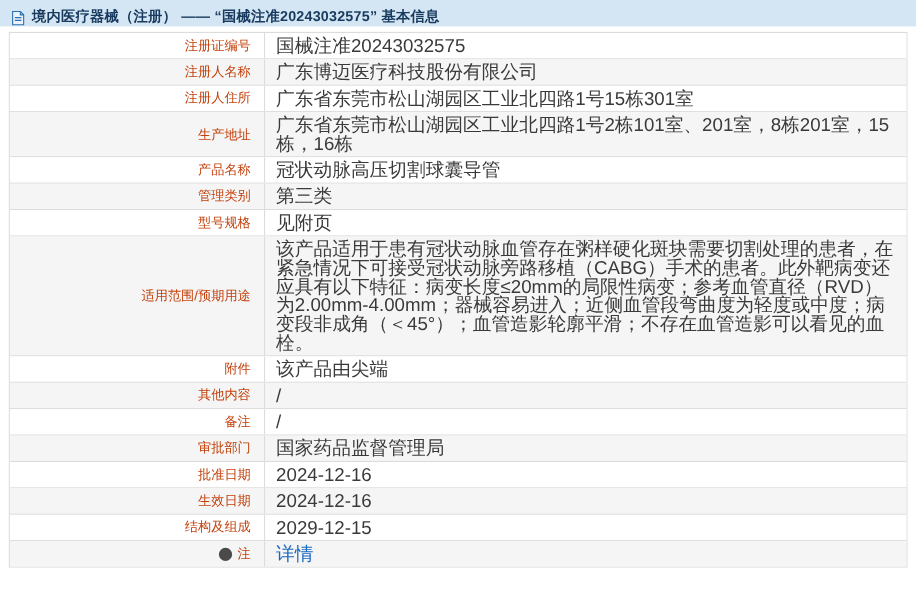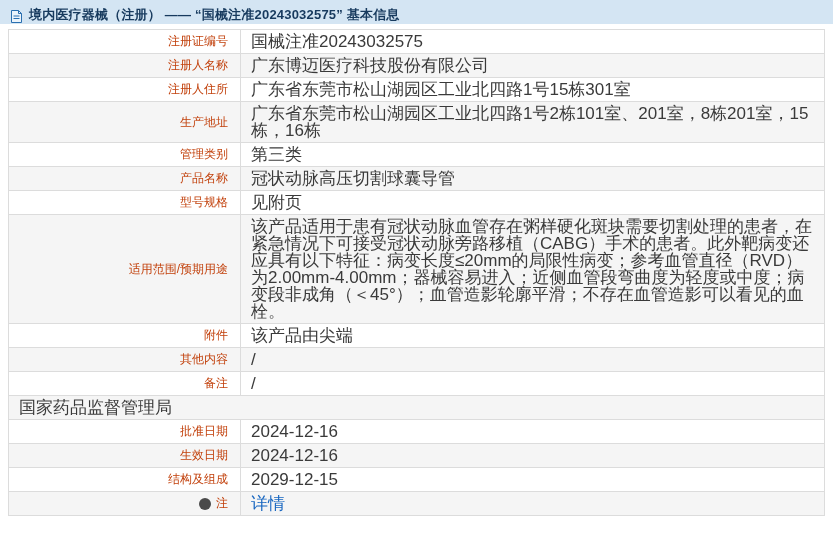--- a/index.html
+++ b/index.html
@@ -87,29 +87,29 @@
       <div class="cell-value">广东省东莞市松山湖园区工业北四路1号15栋301室</div>
     </div>
     <div class="row">
       <div class="cell-label">
         <span>生产地址</span>
       </div>
       <div class="cell-value">广东省东莞市松山湖园区工业北四路1号2栋101室、201室，8栋201室，15栋，16栋</div>
     </div>
     <div class="row">
       <div class="cell-label">
+        <span>产品名称</span>
+      </div>
+      <div class="cell-value">冠状动脉高压切割球囊导管</div>
+    </div>
+    <div class="row">
+      <div class="cell-label">
         <span>管理类别</span>
       </div>
       <div class="cell-value">第三类</div>
-    </div>
-    <div class="row">
-      <div class="cell-label">
-        <span>产品名称</span>
-      </div>
-      <div class="cell-value">冠状动脉高压切割球囊导管</div>
     </div>
     <div class="row">
       <div class="cell-label">
         <span>型号规格</span>
       </div>
       <div class="cell-value">见附页</div>
     </div>
     <div class="row">
       <div class="cell-label">
         <span>适用范围/预期用途</span>
@@ -128,20 +128,23 @@
       </div>
       <div class="cell-value">/</div>
     </div>
     <div class="row">
       <div class="cell-label">
         <span>备注</span>
       </div>
       <div class="cell-value">/</div>
     </div>
     <div class="row">
+      <div class="cell-label">
+        <span>审批部门</span>
+      </div>
       <div class="cell-value">国家药品监督管理局</div>
     </div>
     <div class="row">
       <div class="cell-label">
         <span>批准日期</span>
       </div>
       <div class="cell-value">2024-12-16</div>
     </div>
     <div class="row">
       <div class="cell-label">

